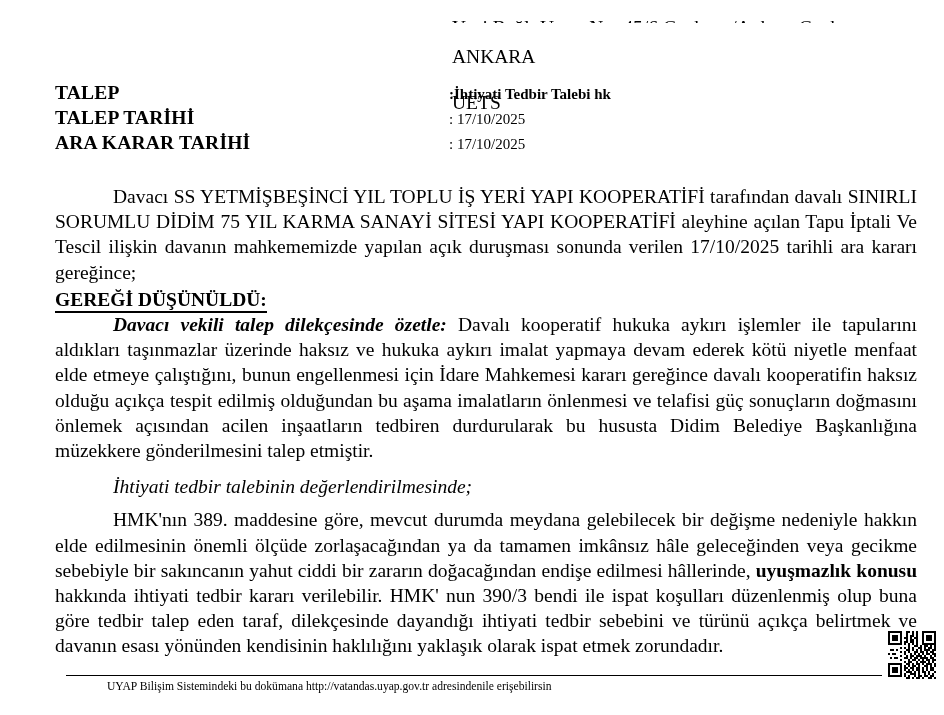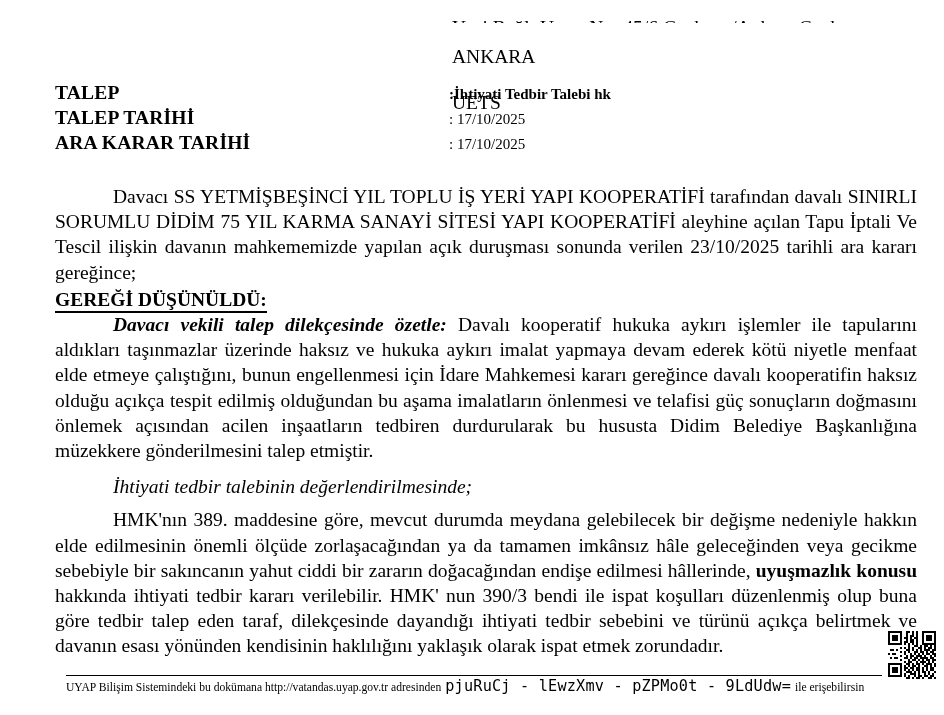--- a/index.html
+++ b/index.html
@@ -134,20 +134,21 @@
     border-top: 1.3px solid #000;
     width: 816px;
     margin: 0 0 3px 0;
   }
   .footer-text {
     font-size: 11.6px;
     line-height: 15px;
     white-space: nowrap;
     display: flex;
     align-items: baseline;
+    margin-left: 41px;
   }
   .footer-code {
     font-family: "DejaVu Sans Mono", "Liberation Mono", monospace;
     font-size: 15.2px;
     letter-spacing: 0.2px;
     padding: 0 4px;
     white-space: pre;
   }
 </style>
 </head>
@@ -175,21 +176,21 @@
 
     <div class="meta-row">
       <div class="meta-label">ARA KARAR TARİHİ</div>
       <div class="meta-value">: 17/10/2025</div>
     </div>
 
   </div>
 
   <div class="body">
 
-    <p class="para indent">Davacı  SS YETMİŞBEŞİNCİ YIL TOPLU İŞ YERİ YAPI KOOPERATİFİ tarafından davalı SINIRLI SORUMLU DİDİM 75 YIL KARMA SANAYİ SİTESİ YAPI KOOPERATİFİ aleyhine açılan Tapu İptali Ve Tescil ilişkin davanın mahkememizde yapılan açık duruşması sonunda verilen 23/10/2025 tarihli ara kararı gereğince;</p>
+    <p class="para indent">Davacı  SS YETMİŞBEŞİNCİ YIL TOPLU İŞ YERİ YAPI KOOPERATİFİ tarafından davalı SINIRLI SORUMLU DİDİM 75 YIL KARMA SANAYİ SİTESİ YAPI KOOPERATİFİ aleyhine açılan Tapu İptali Ve Tescil ilişkin davanın mahkememizde yapılan açık duruşması sonunda verilen 17/10/2025 tarihli ara kararı gereğince;</p>
 
     <div class="heading-gerek">
       <span>GEREĞİ DÜŞÜNÜLDÜ:</span>
     </div>
 
     <p class="para indent">
       <span class="lead-bi">Davacı vekili talep dilekçesinde özetle:</span><span> Davalı kooperatif hukuka aykırı işlemler ile tapularını aldıkları taşınmazlar üzerinde haksız ve hukuka aykırı imalat yapmaya devam ederek kötü niyetle menfaat elde etmeye çalıştığını, bunun engellenmesi için  İdare Mahkemesi kararı gereğince davalı kooperatifin haksız olduğu açıkça tespit edilmiş olduğundan bu aşama imalatların önlenmesi ve telafisi güç sonuçların doğmasını önlemek açısından acilen inşaatların tedbiren durdurularak bu hususta Didim Belediye Başkanlığına müzekkere gönderilmesini talep etmiştir.</span>
     </p>
 
     <div class="spacer-sm"></div>
@@ -359,18 +360,17 @@
           <rect x="4" y="14" width="2" height="1"></rect>
         <rect x="10" y="2" width="1" height="1"></rect>
       </g>
     </svg>
   </div>
 
   <div class="footer">
     <div class="footer-rule"></div>
     <div class="footer-text">
       <span>UYAP Bilişim Sistemindeki bu dokümana http://vatandas.uyap.gov.tr adresinden</span>
-      <span class="footer-code">pjuRuCj - lEwzXmv - pZPMo0t - 9LdUdw=</span>
       <span>ile erişebilirsin</span>
     </div>
   </div>
 
 </div>
 
 </body></html>

